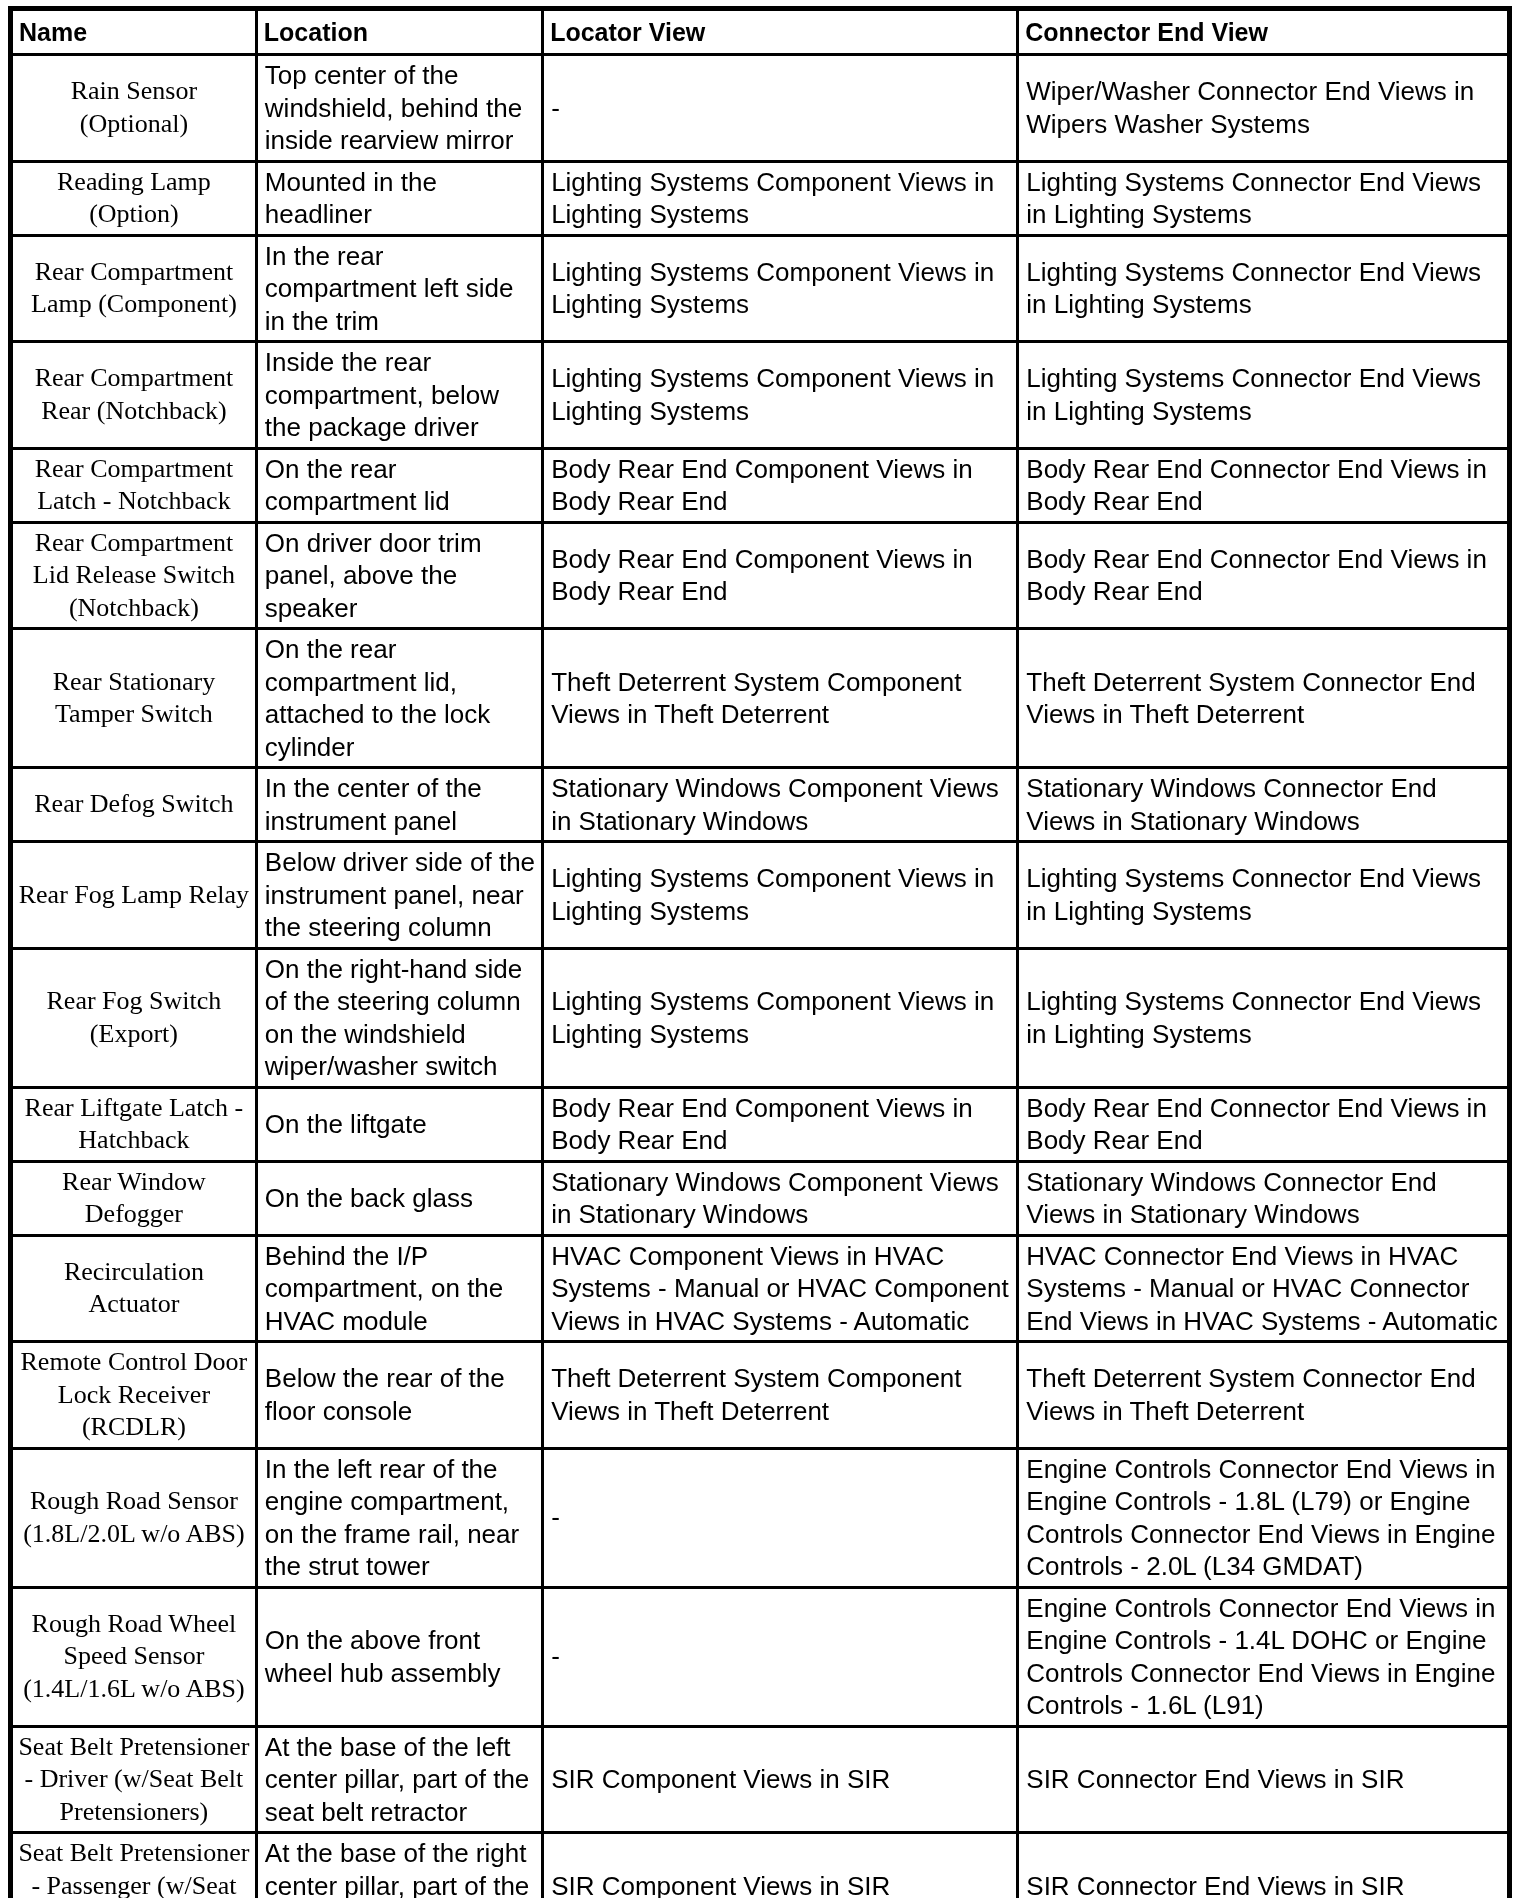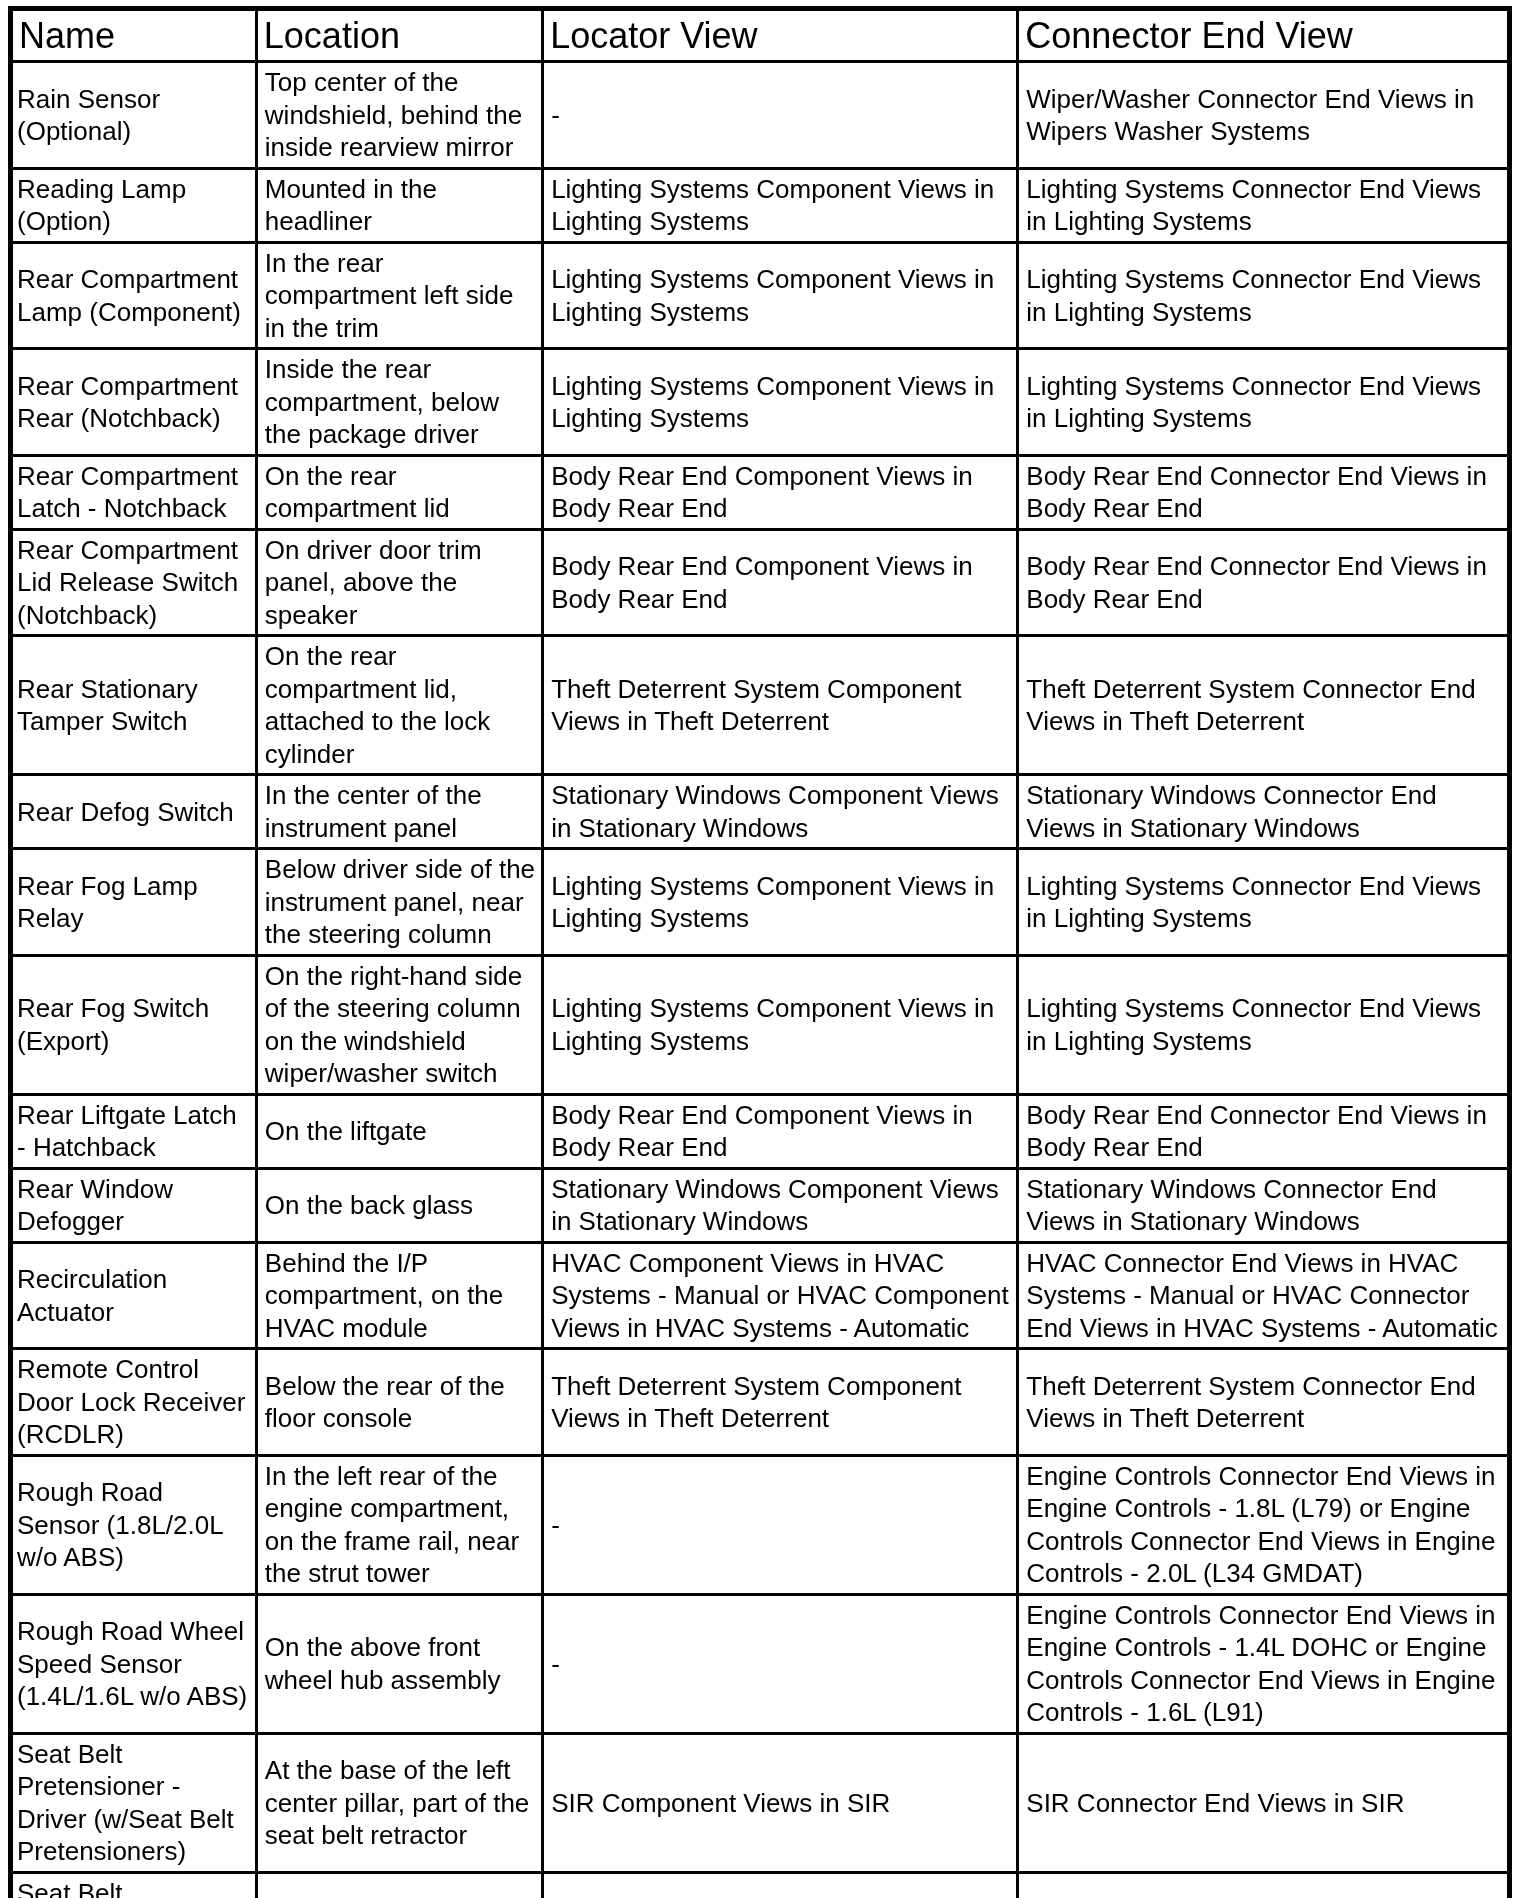--- a/index.html
+++ b/index.html
@@ -25,37 +25,39 @@
     border-bottom-width: 8px;
   }
   .loc-table th,
   .loc-table td {
     border: 3px solid #000;
     vertical-align: middle;
     overflow: hidden;
     word-wrap: break-word;
   }
   .loc-table th {
-    font-size: 36px;
-    font-weight: normal;
+    font-size: 25px;
+    font-weight: bold;
     line-height: 1.15;
     padding: 4px 6px;
     height: 34px;
     text-align: left;
     white-space: nowrap;
   }
   .loc-table th.col-location { text-align: left; }
   .loc-table td {
     font-size: 26px;
     line-height: 1.25;
     padding: 3px 6px 3px 7px;
   }
   .loc-table td.col-name {
+    text-align: center;
     padding-left: 4px;
     padding-right: 4px;
+    font-family: Liberation Serif, serif;
   }
   
   col.c-name      { width: 16.4%; }
   col.c-location  { width: 19.1%; }
   col.c-locator   { width: 31.7%; }
   col.c-connector { width: 32.8%; }
 </style>
 </head>
 <body>
 

